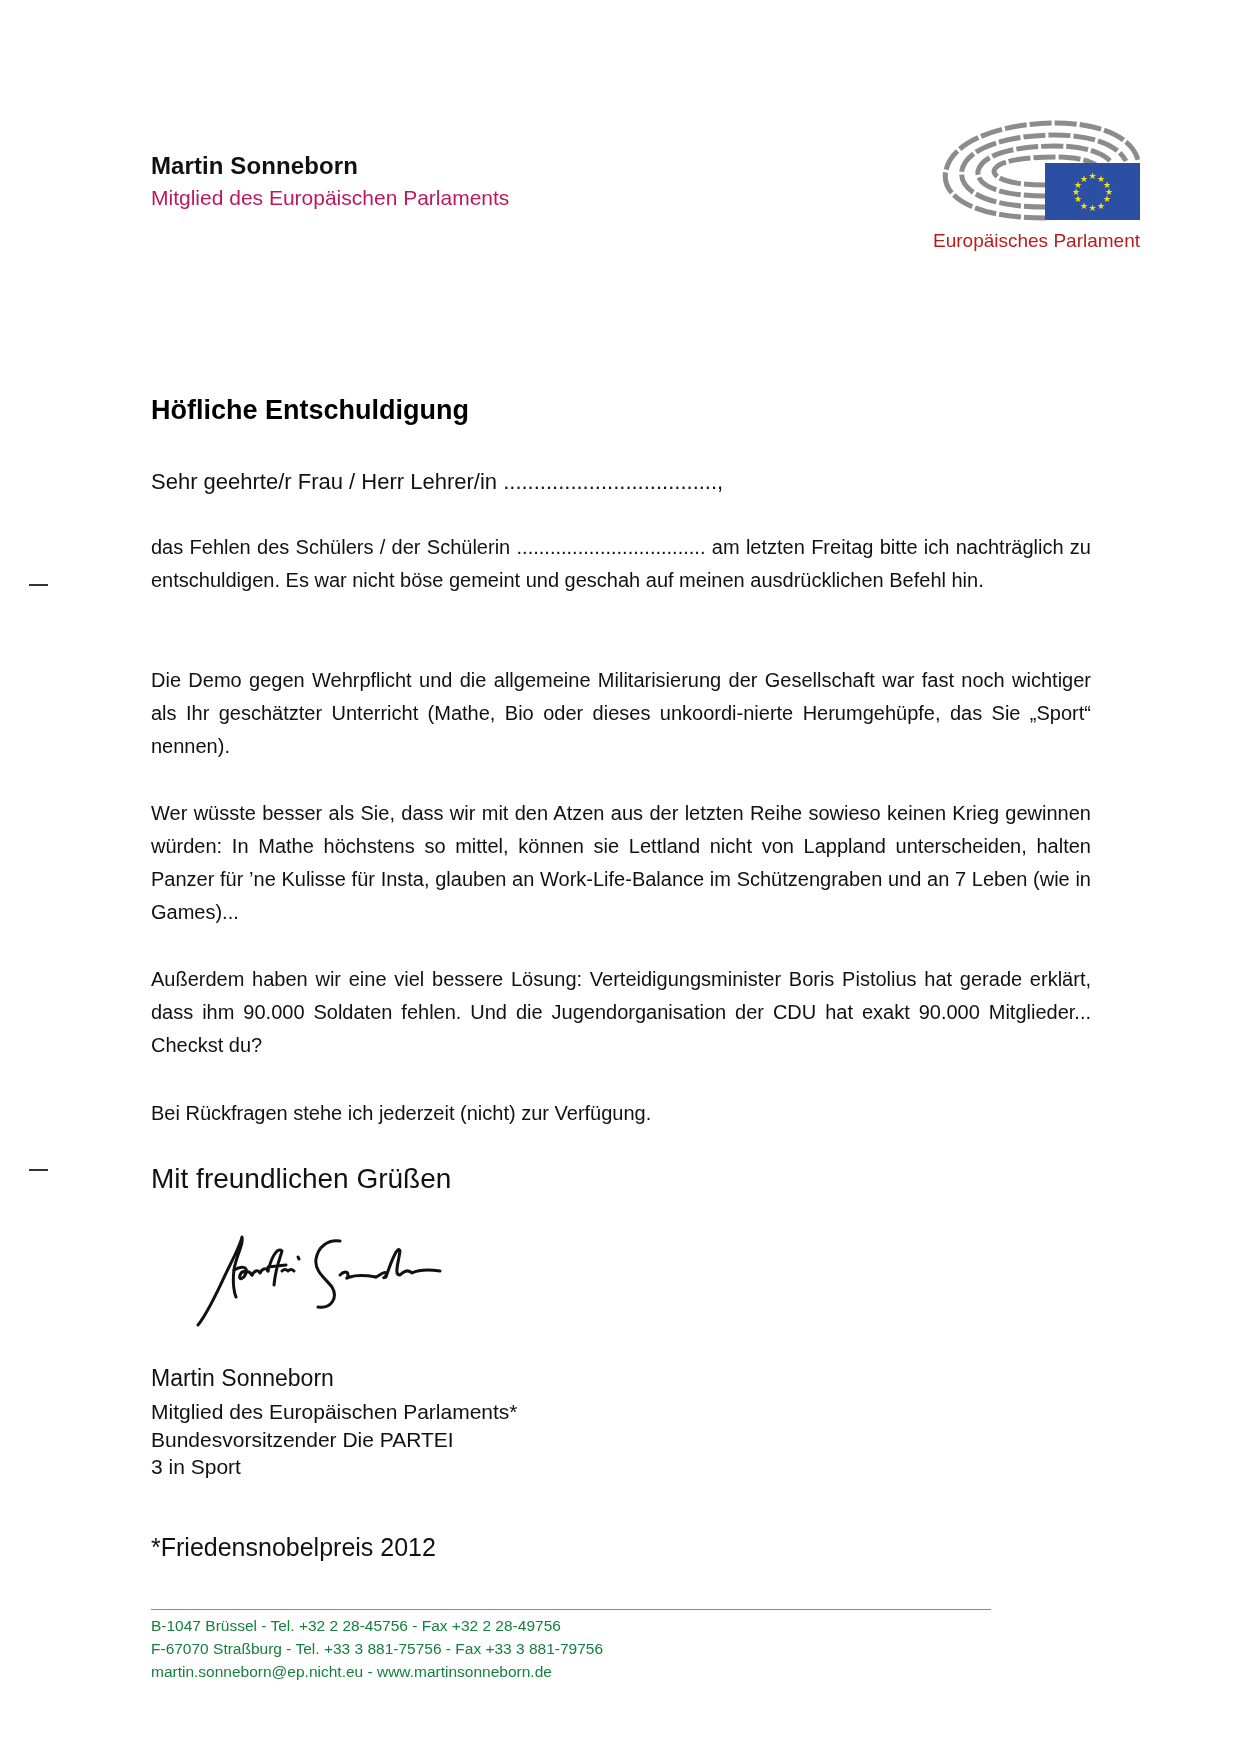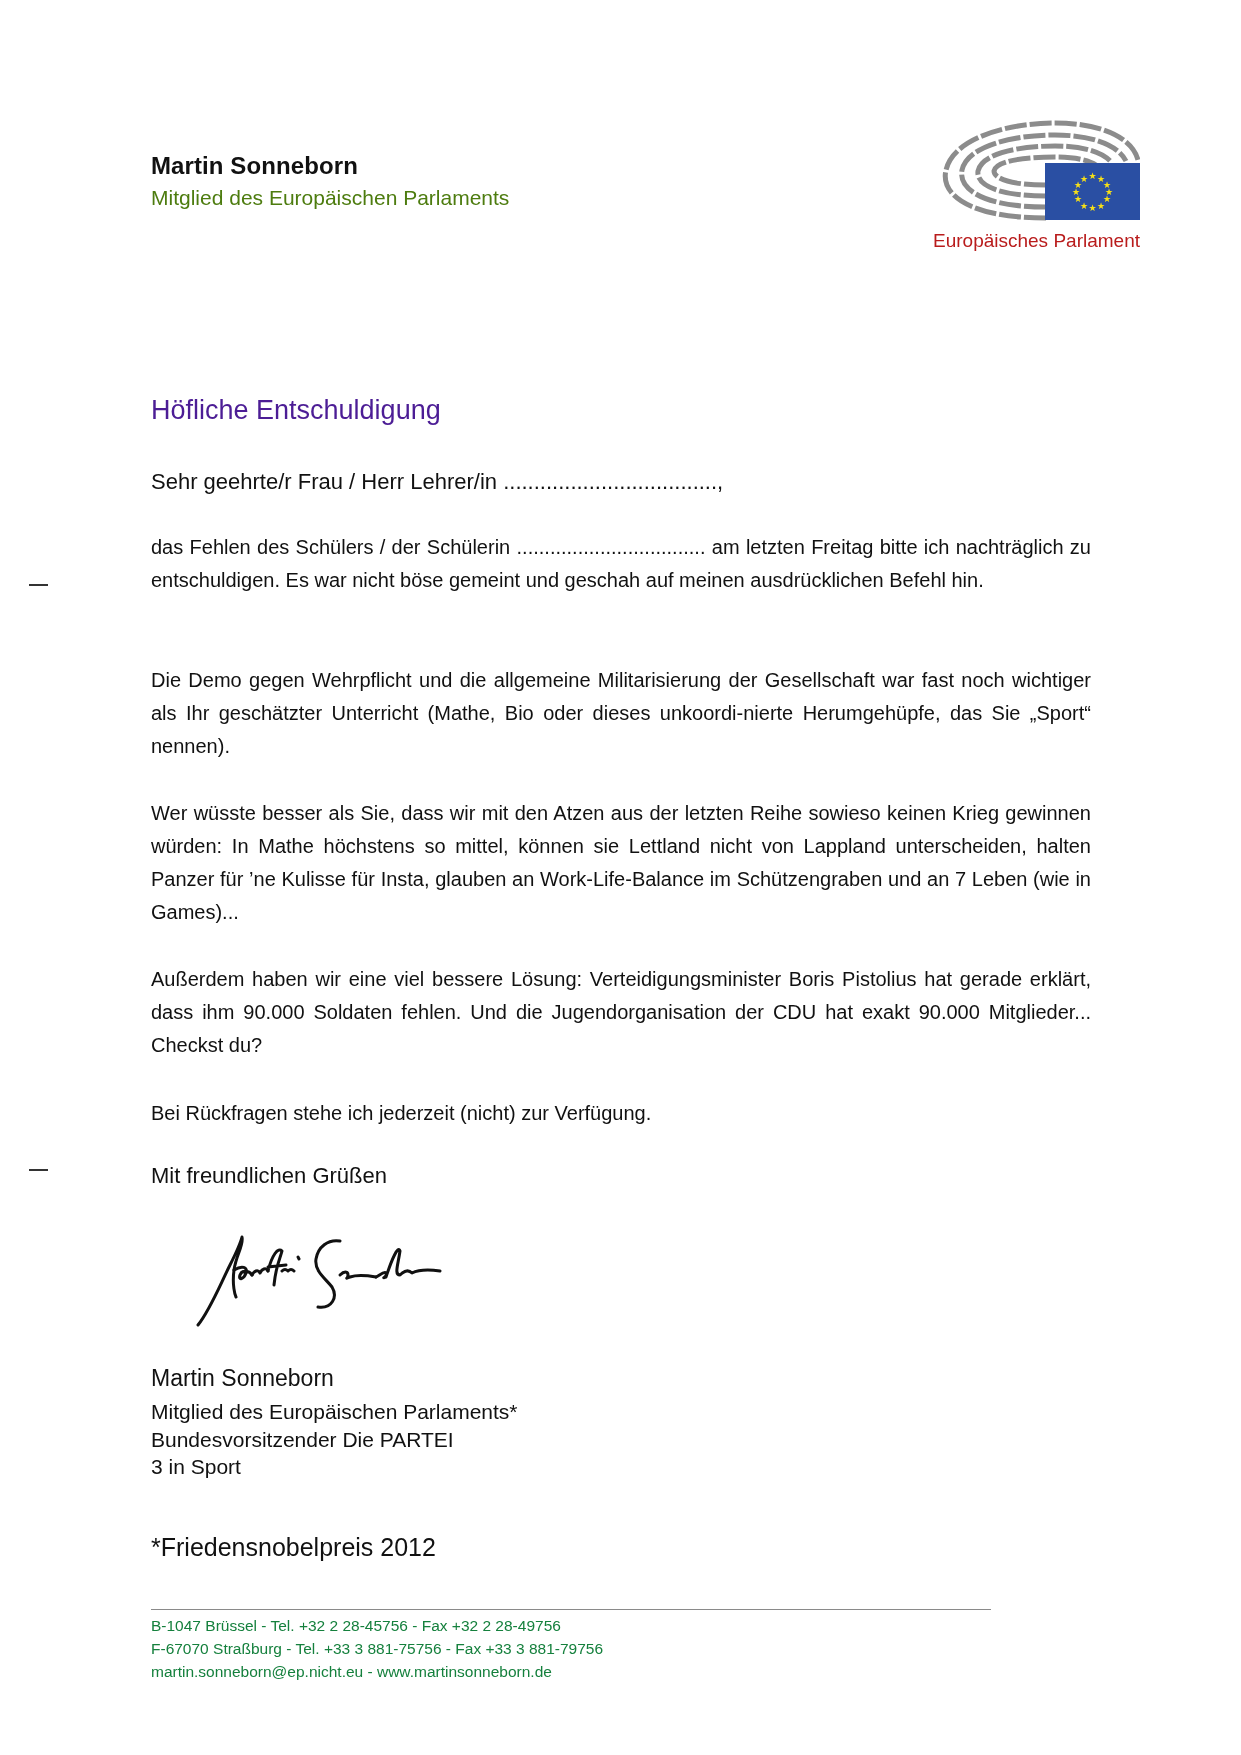--- a/index.html
+++ b/index.html
@@ -1,31 +1,31 @@
 <!DOCTYPE html>
 <html><head>
   <meta charset="utf-8">
   <style>
     html, body { margin: 0; padding: 0; background: #ffffff; }
     body { width: 1241px; height: 1755px; position: relative; overflow: hidden;
       font-family: "Liberation Sans", "DejaVu Sans", sans-serif; color: #111; }
     .abs { position: absolute; }
     .sender-name { left: 151px; top: 152px; font-size: 24px; font-weight: bold; color: #111; letter-spacing: 0.1px; }
-    .sender-role { left: 151px; top: 186px; font-size: 21px; color: #4d7c0f; }
+    .sender-role { left: 151px; top: 186px; font-size: 21px; color: #be185d; }
     .logo { left: 940px; top: 115px; width: 200px; height: 110px; }
     .logo-caption { left: 925px; top: 230px; width: 215px; text-align: right; font-size: 19px; color: #b91c1c; }
-    .title { left: 151px; top: 395px; font-size: 27px; font-weight: normal; color: #4c1d95; }
+    .title { left: 151px; top: 395px; font-size: 27px; font-weight: bold; color: #000000; }
     .salutation { left: 151px; top: 469px; font-size: 22px; }
     .para { left: 151px; width: 940px; font-size: 20px; line-height: 33px; text-align: justify; }
     .p1 { top: 531px; }
     .p2 { top: 664px; }
     .p3 { top: 797px; }
     .p4 { top: 963px; }
     .p5 { top: 1097px; }
-    .closing { left: 151px; top: 1163px; font-size: 22px; }
+    .closing { left: 151px; top: 1163px; font-size: 28px; }
     .fold-mark { left: 29px; width: 19px; height: 2px; background: #333; }
     .fm1 { top: 584px; }
     .fm2 { top: 1169px; }
     .signature { left: 190px; top: 1225px; width: 400px; height: 120px; }
     .sig-name { left: 151px; top: 1365px; font-size: 23px; }
     .sig-lines { left: 151px; top: 1398px; font-size: 21px; line-height: 27.5px; }
     .footnote { left: 151px; top: 1533px; font-size: 25px; }
     .footer-rule { left: 151px; top: 1609px; width: 840px; height: 0; border-top: 1.5px solid #8a8a8a; }
     .footer-lines { left: 151px; top: 1614px; font-size: 15.5px; line-height: 23px; color: #15803d; }
   </style>

